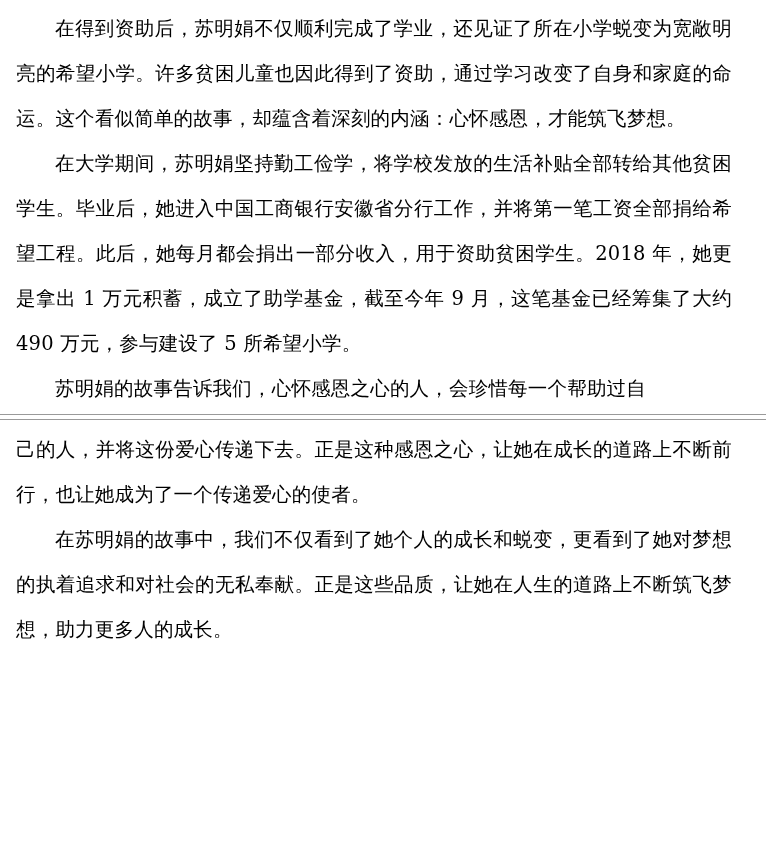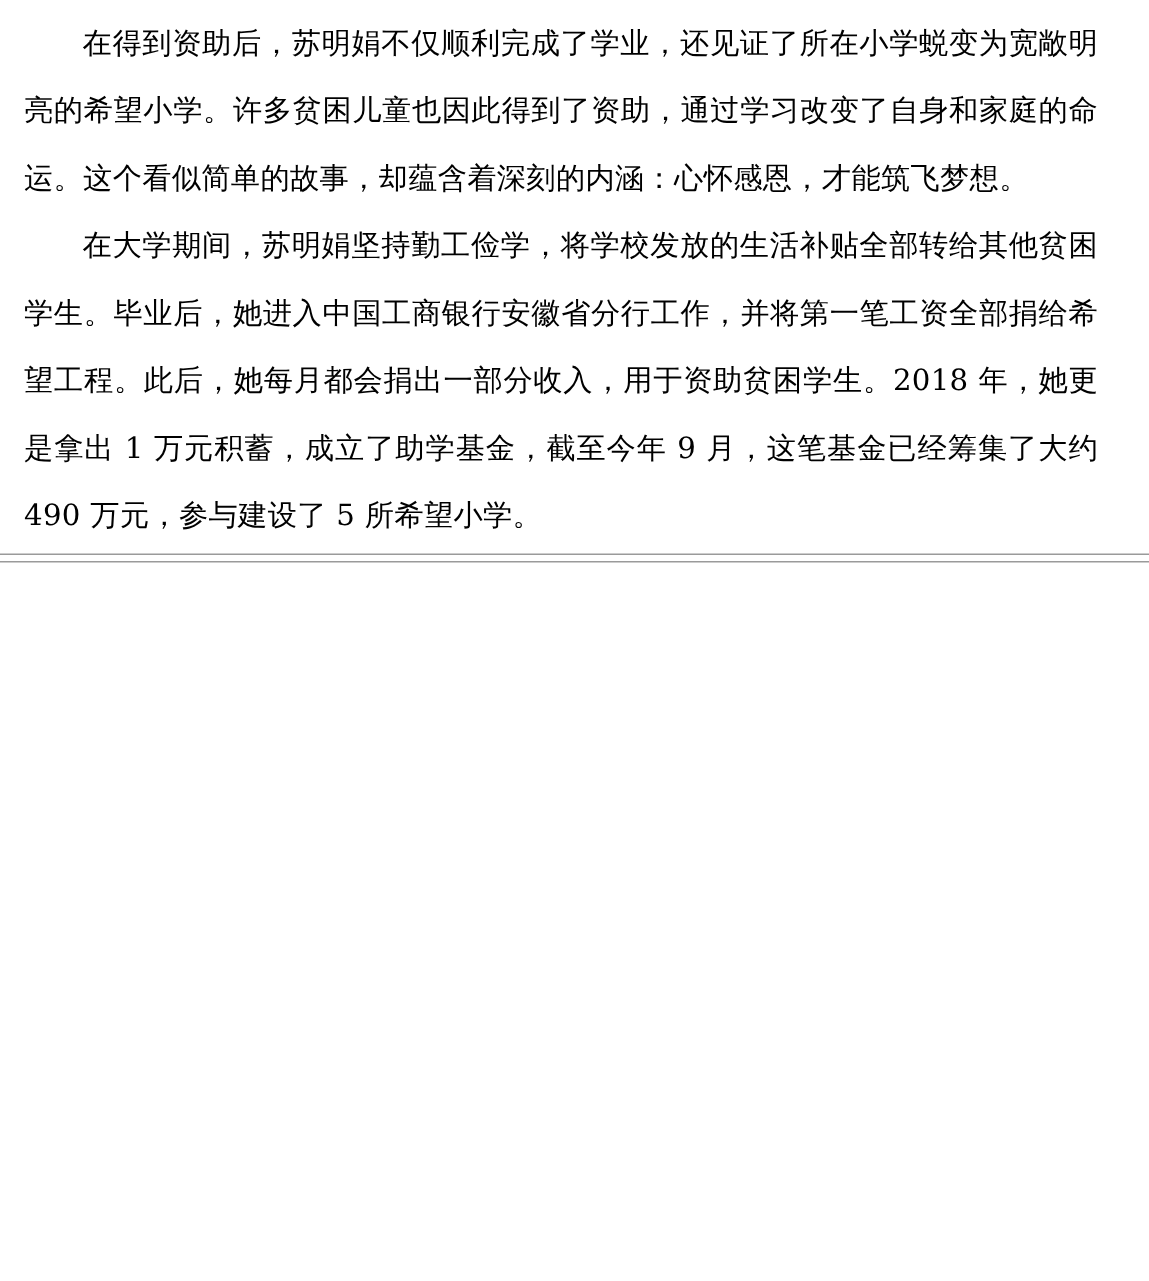--- a/index.html
+++ b/index.html
@@ -52,22 +52,25 @@
 </style>
 </head>
 <body>
 
 <div class="page">
 
   <div class="doc-body">
 
     <p class="para">在得到资助后，苏明娟不仅顺利完成了学业，还见证了所在小学蜕变为宽敞明亮的希望小学。许多贫困儿童也因此得到了资助，通过学习改变了自身和家庭的命运。这个看似简单的故事，却蕴含着深刻的内涵：心怀感恩，才能筑飞梦想。</p>
     <p class="para">在大学期间，苏明娟坚持勤工俭学，将学校发放的生活补贴全部转给其他贫困学生。毕业后，她进入中国工商银行安徽省分行工作，并将第一笔工资全部捐给希望工程。此后，她每月都会捐出一部分收入，用于资助贫困学生。2018 年，她更是拿出 1 万元积蓄，成立了助学基金，截至今年 9 月，这笔基金已经筹集了大约 490 万元，参与建设了 5 所希望小学。</p>
+    <p class="para">苏明娟的故事告诉我们，心怀感恩之心的人，会珍惜每一个帮助过自</p>
 
     <div class="section-break">
       <div class="line top"></div>
       <div class="line bottom"></div>
     </div>
 
+    <p class="para" style="text-indent:0">己的人，并将这份爱心传递下去。正是这种感恩之心，让她在成长的道路上不断前行，也让她成为了一个传递爱心的使者。</p>
+    <p class="para">在苏明娟的故事中，我们不仅看到了她个人的成长和蜕变，更看到了她对梦想的执着追求和对社会的无私奉献。正是这些品质，让她在人生的道路上不断筑飞梦想，助力更多人的成长。</p>
 
   </div>
 
 </div>
 
 </body></html>

